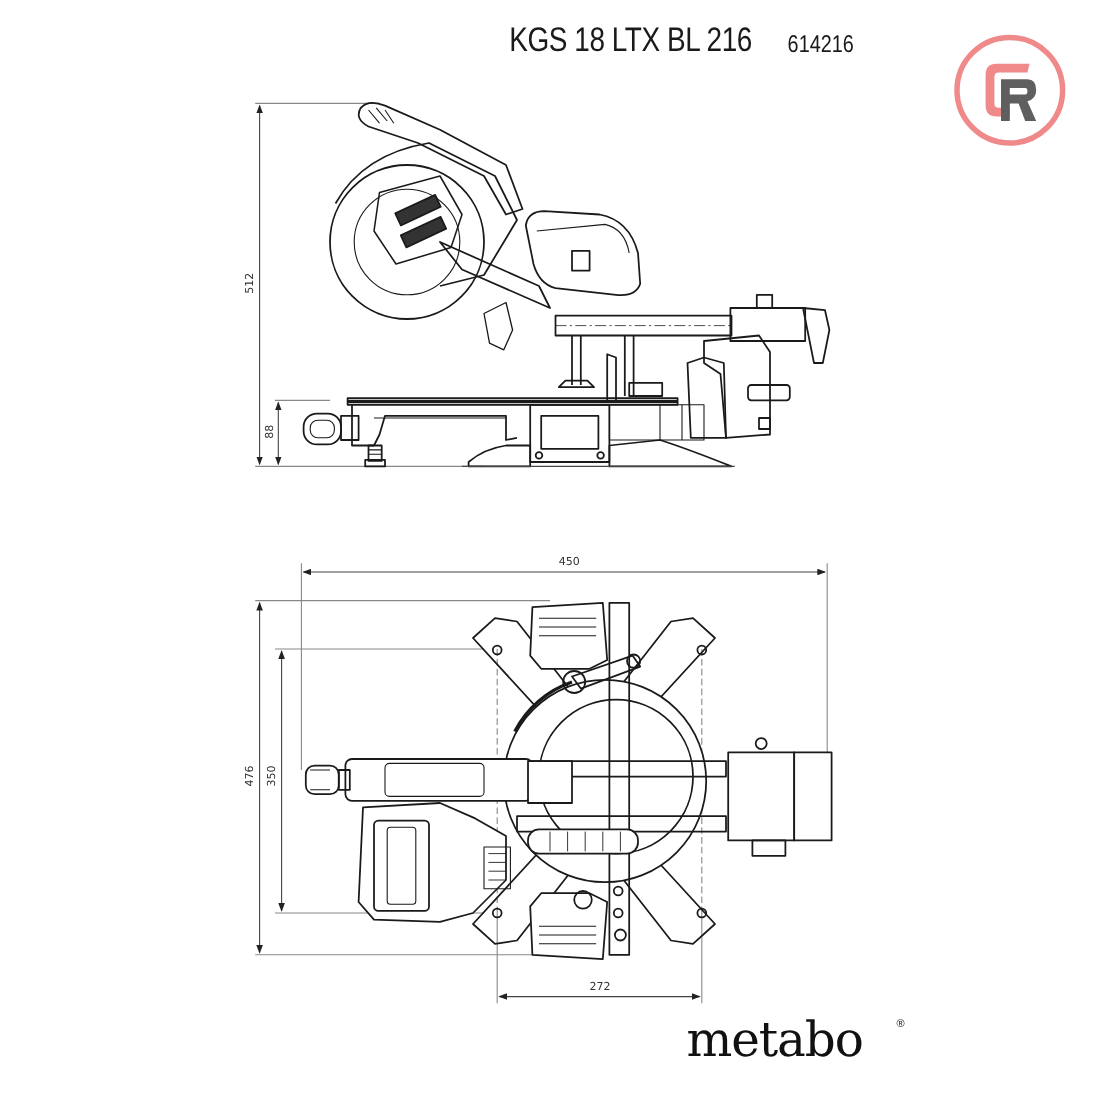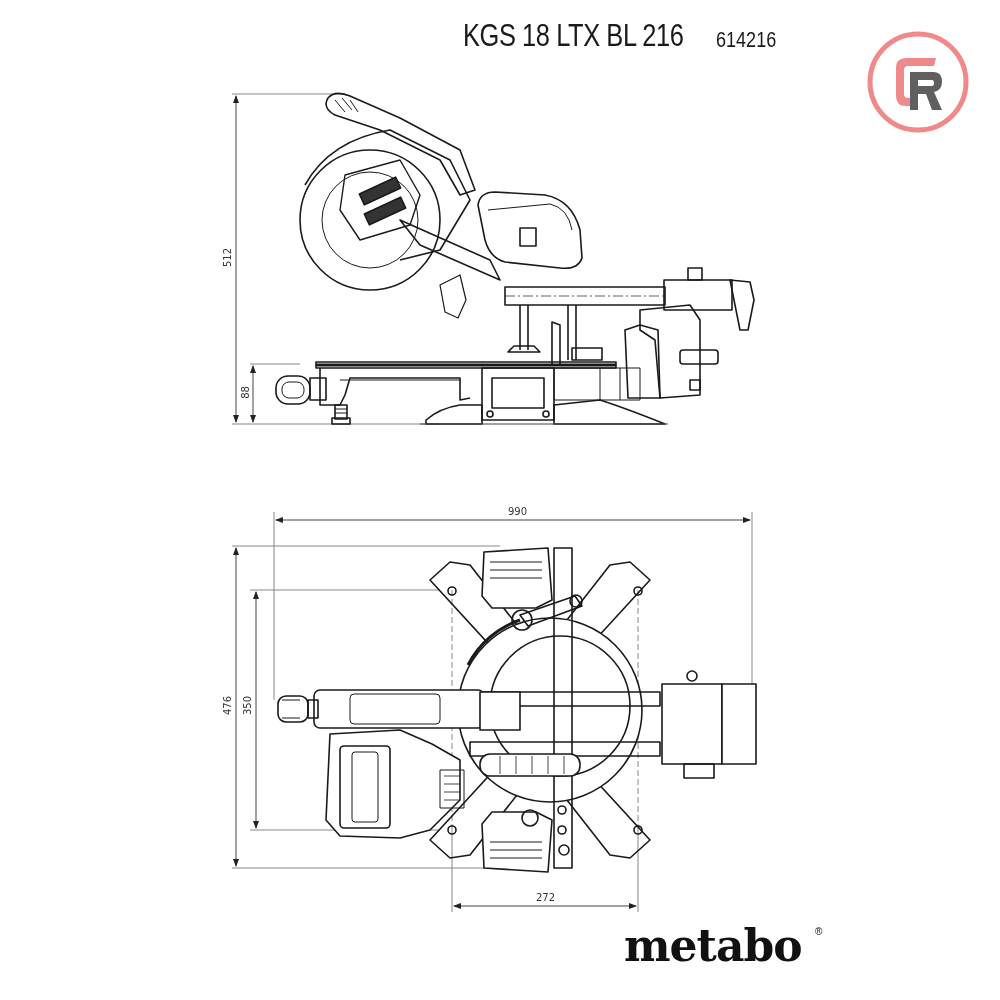--- a/index.html
+++ b/index.html
@@ -5,21 +5,21 @@
   html, body { margin:0; padding:0; background:#ffffff; }
   body { width:1000px; height:1000px; position:relative; overflow:hidden;
          font-family:"Liberation Sans", sans-serif; }
   .title { position:absolute; top:18px; left:463px; font-size:31px; color:#1a1a1a;
            font-family:"Liberation Sans", sans-serif; letter-spacing:-0.5px;
            transform:scaleX(0.82); transform-origin:left top; white-space:nowrap; }
   .article { position:absolute; top:27px; left:716px; font-size:22px; color:#1a1a1a;
              transform:scaleX(0.82); transform-origin:left top; }
   .dimlabel { position:absolute; font-size:10px; color:#333; font-family:"DejaVu Sans", sans-serif; }
   .vert { transform:rotate(-90deg); transform-origin:center; }
-  .brand { position:absolute; left:624px; top:920px; font-size:44px; font-weight:bold;
+  .brand { position:absolute; left:624px; top:920px; font-size:44px; font-weight:normal;
            font-family:"DejaVu Serif", serif; color:#111; letter-spacing:-1px; }
   .brand-reg { position:absolute; left:815px; top:926px; font-size:10px; color:#111; }
   svg.drawing { position:absolute; left:0; top:0; }
   .logo { position:absolute; left:866px; top:30px; width:104px; height:104px; }
 </style>
 </head>
 <body>
 
 <div class="title">KGS 18 LTX BL 216</div>
 <div class="article">614216</div>
@@ -191,19 +191,19 @@
 
     <circle cx="530" cy="818" r="8"></circle>
     <circle cx="562" cy="810" r="4"></circle>
     <circle cx="562" cy="830" r="4"></circle>
     <circle cx="564" cy="850" r="5"></circle>
   </g>
 </svg>
 
 <div class="dimlabel vert" style="left:218px;top:252px;">512</div>
 <div class="dimlabel vert" style="left:239px;top:387px;">88</div>
-<div class="dimlabel" style="left:508px;top:506px;">990</div>
+<div class="dimlabel" style="left:508px;top:506px;">450</div>
 <div class="dimlabel vert" style="left:218px;top:700px;">476</div>
 <div class="dimlabel vert" style="left:238px;top:700px;">350</div>
 <div class="dimlabel" style="left:536px;top:892px;text-align:right;">272</div>
 
 <div class="brand">metabo</div>
 <div class="brand-reg">®</div>
 
 </body></html>

